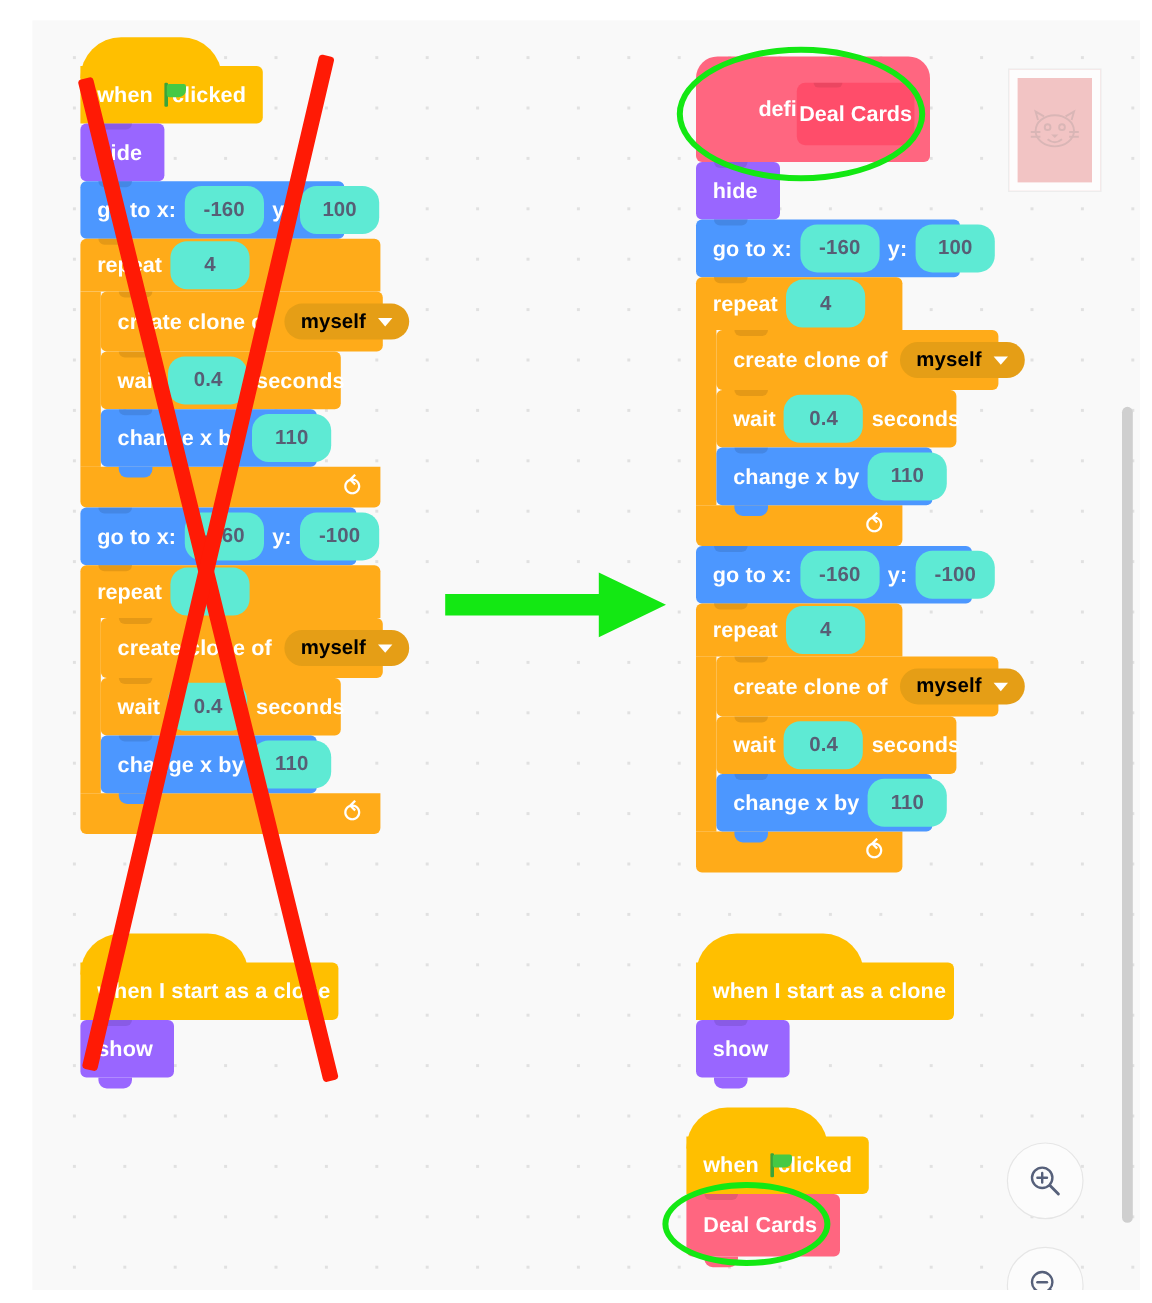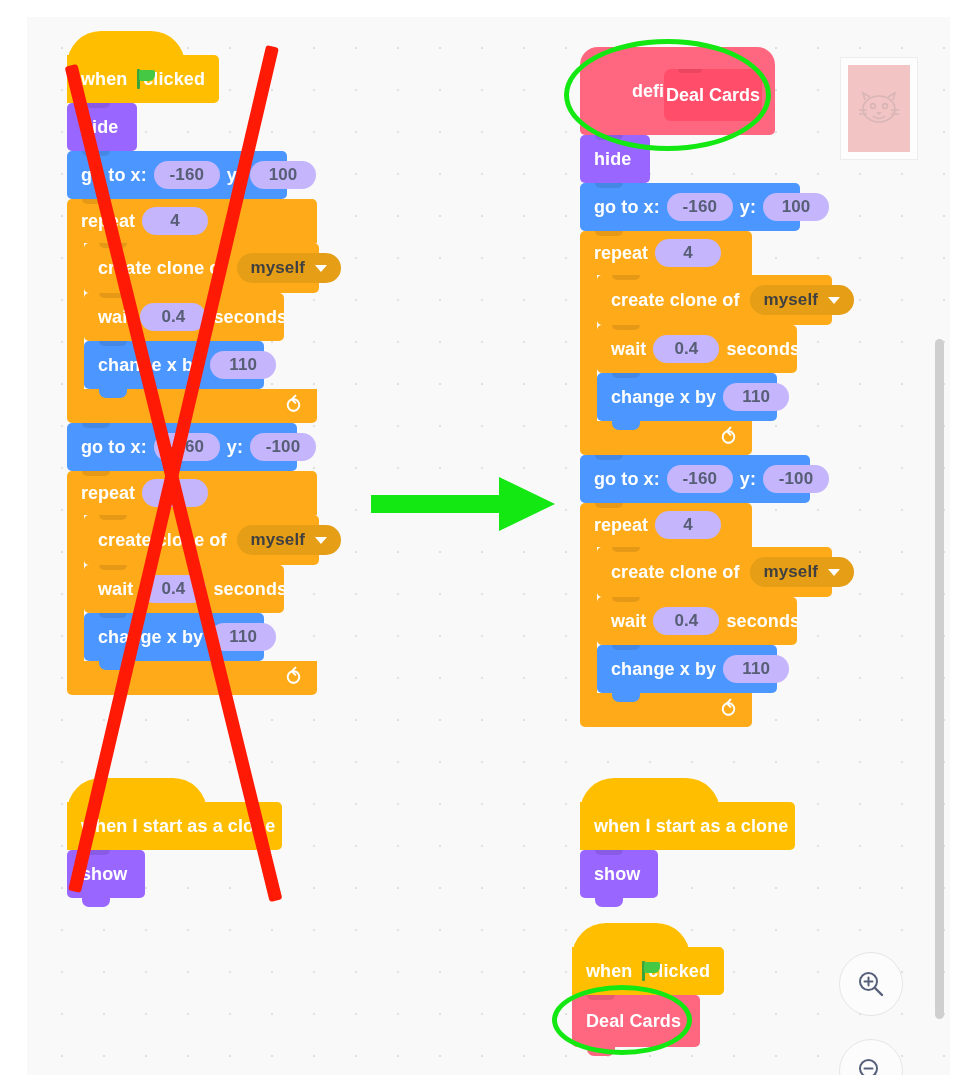--- a/index.html
+++ b/index.html
@@ -38,26 +38,26 @@
   .rnd{border-radius:5px;}
 
   
   .hat{position:relative;}
   .hat .hat-top{position:absolute;left:0;top:-24px;width:118px;height:34px;
       background:#ffbf00;border-radius:60px 60px 0 0;}
   .hat .hat-top.wide{width:140px;}
 
   
   .num{display:inline-flex;align-items:center;justify-content:center;
-       background:#c4b5fd;color:#575e75;border-radius:14px;height:28px;
+       background:#5eead4;color:#575e75;border-radius:14px;height:40px;
        min-width:40px;padding:0 13px;font-size:17px;font-weight:bold;margin:12px 7px;}
 
   
   .dd{display:inline-flex;align-items:center;gap:10px;background:#e59e16;
-      color:#404040;border-radius:15px;height:30px;padding:0 14px;margin-left:10px;
+      color:#000000;border-radius:15px;height:30px;padding:0 14px;margin-left:10px;
       font-size:17px;font-weight:bold;}
   .dd .caret{width:0;height:0;border-left:6px solid transparent;
       border-right:6px solid transparent;border-top:7px solid #fff;}
 
   
   .cblk{position:relative;}
   .cblk .c-top{height:44px;background:#ffab19;border-radius:5px 5px 0 0;
        display:flex;align-items:center;padding:0 14px;color:#fff;
        font-size:18px;font-weight:bold;}
   .cblk .c-left{position:absolute;left:0;width:17px;background:#ffab19;}

